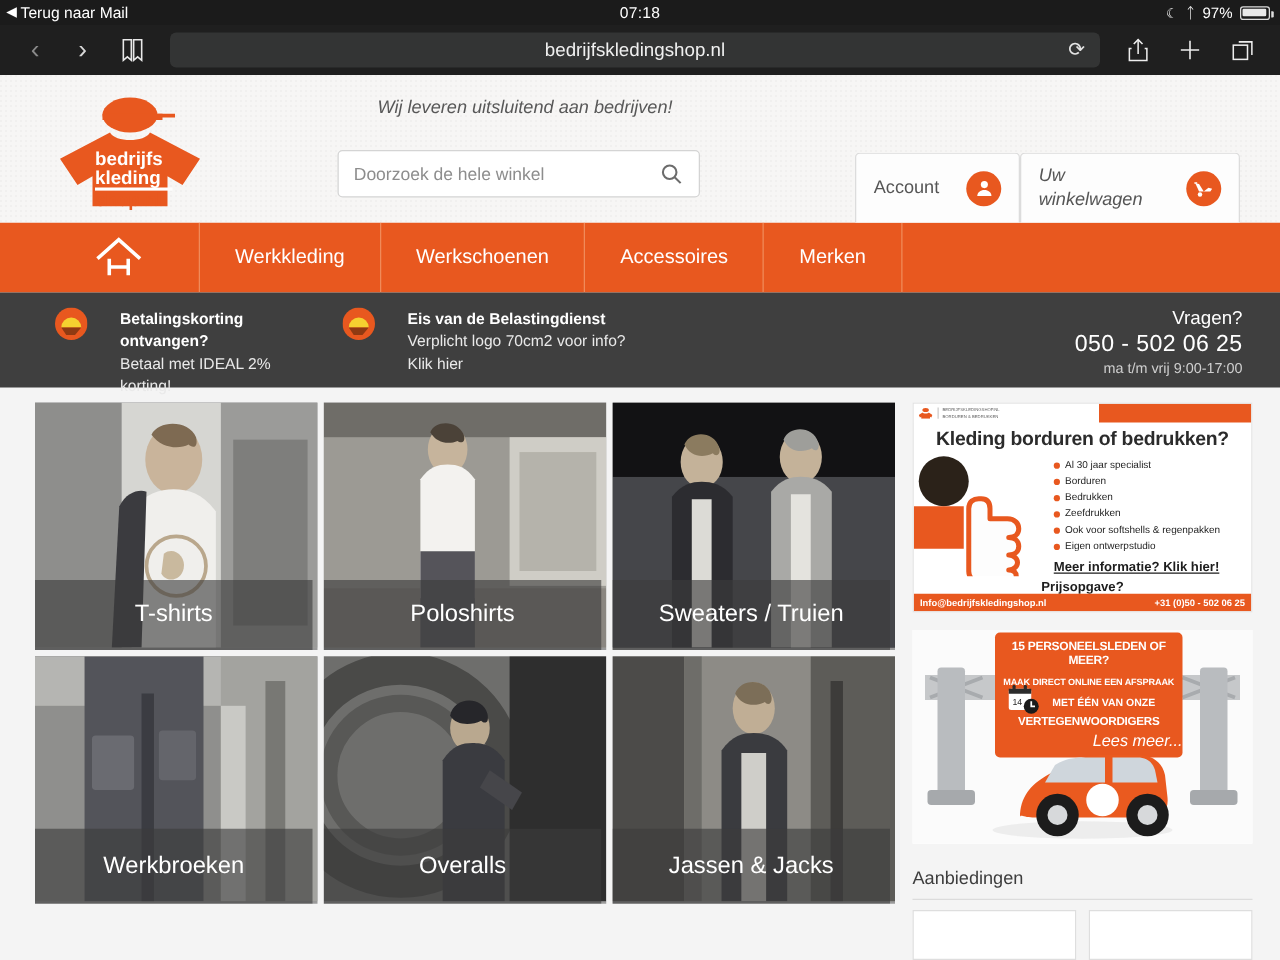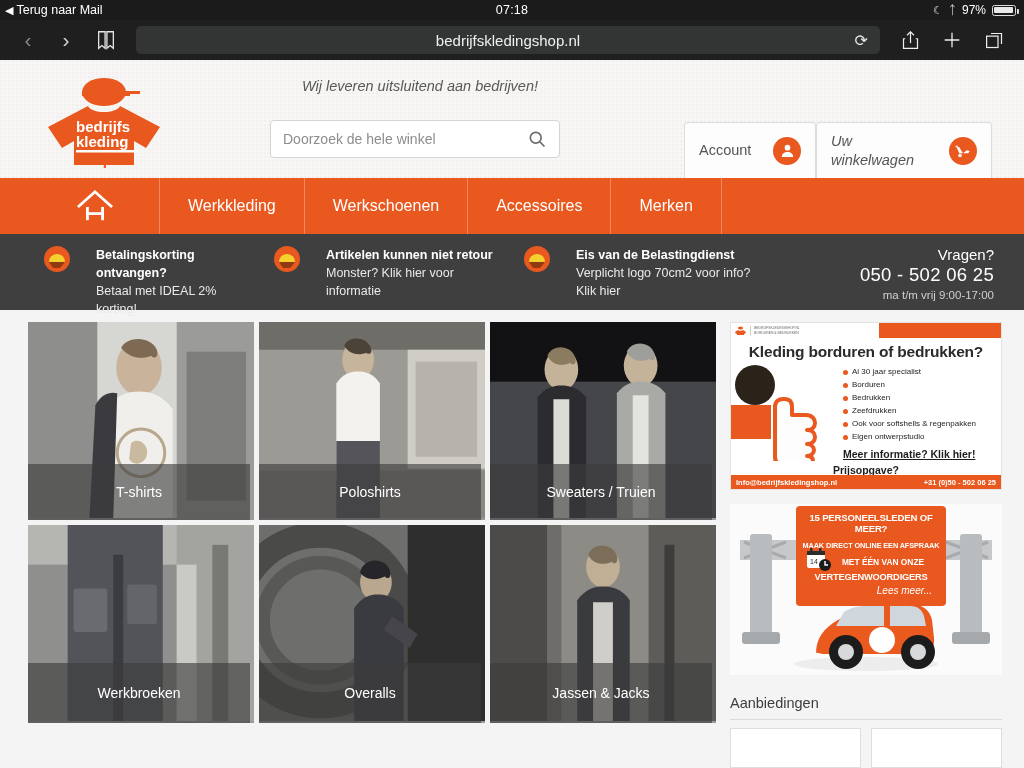--- a/index.html
+++ b/index.html
@@ -144,21 +144,21 @@
     height: calc(768px - 20px - 40px - 118px - 56px - 76px);
   }
   .tiles {
     width: 690px; display: grid; grid-template-columns: repeat(3, 1fr);
     grid-template-rows: 198px 198px; gap: 5px; align-content: start;
   }
   .tile { position: relative; overflow: hidden; background: #9a9a9a; }
   .tile .photo { position: absolute; inset: 0; }
   .tile .caption {
     position: absolute; left: 0; right: 4px; bottom: 0; height: 56px;
-    background: rgba(60,60,60,.62); color: #fff; font-size: 14px;
+    background: rgba(60,60,60,.62); color: #fff; font-size: 19px;
     display: flex; align-items: center; justify-content: center;
   }
   .tile.r2 .caption { height: 60px; }
 
   .side { width: 272px; display: flex; flex-direction: column; gap: 14px; }
   .banner { width: 272px; background: #fff; position: relative; overflow: hidden; }
   .banner1 { height: 175px; border: 1px solid #e3e3e3; }
   .banner2 { height: 178px; }
   .offers-title {
     font-size: 14.5px; color: #3d3d3d; padding-top: 6px;
@@ -205,21 +205,21 @@
   
   .b2-sign {
     position: absolute; left: 66px; top: 2px; width: 150px; height: 100px;
     background: #e8581f; border-radius: 4px; color: #fff; text-align: center;
     padding-top: 6px; z-index: 3;
   }
   .b2-l1 { font-size: 9.6px; font-weight: bold; letter-spacing: -.2px; }
   .b2-l2 { font-size: 7.3px; font-weight: bold; margin-top: 7px; letter-spacing: -.1px;}
   .b2-l3 { font-size: 8.4px; font-weight: bold; margin-top: 7px; padding-left: 24px;}
   .b2-l4 { font-size: 9.3px; font-weight: bold; margin-top: 5px; letter-spacing: -.2px;}
-  .b2-l5 { font-size: 10px; font-style: italic; text-align: right; padding-right: 14px; margin-top: 3px;}
+  .b2-l5 { font-size: 13px; font-style: italic; text-align: right; padding-right: 0; margin-top: 3px;}
   .b2-cal { position: absolute; left: 10px; top: 42px; width: 26px; height: 24px; }
 </style>
 </head>
 <body>
 
 <div class="status-bar">
   <div class="status-left">
     <span class="back-caret">◀</span>
     <span>Terug naar Mail</span>
   </div>
@@ -343,31 +343,20 @@
       <circle cx="13" cy="13" r="13" fill="#e8581f"></circle>
       <path d="M5 16a8 8 0 0116 0z" fill="#f5d130"></path>
       <path d="M5 16h16l-5 6H9z" fill="#8f3a12"></path>
     </svg>
     <div class="info-txt">
       <span class="t1">Betalingskorting ontvangen?</span>
       <span>Betaal met IDEAL 2% korting!</span>
     </div>
   </div>
 
-  <div class="info-col c2">
-    <svg class="helmet-ico" viewBox="0 0 26 26">
-      <circle cx="13" cy="13" r="13" fill="#e8581f"></circle>
-      <path d="M5 16a8 8 0 0116 0z" fill="#f5d130"></path>
-      <path d="M5 16h16l-5 6H9z" fill="#8f3a12"></path>
-    </svg>
-    <div class="info-txt">
-      <span class="t1">Artikelen kunnen niet retour</span>
-      <span>Monster? Klik hier voor informatie</span>
-    </div>
-  </div>
 
   <div class="info-col c3">
     <svg class="helmet-ico" viewBox="0 0 26 26">
       <circle cx="13" cy="13" r="13" fill="#e8581f"></circle>
       <path d="M5 16a8 8 0 0116 0z" fill="#f5d130"></path>
       <path d="M5 16h16l-5 6H9z" fill="#8f3a12"></path>
     </svg>
     <div class="info-txt">
       <span class="t1">Eis van de Belastingdienst</span>
       <span>Verplicht logo 70cm2 voor info?</span><br>

